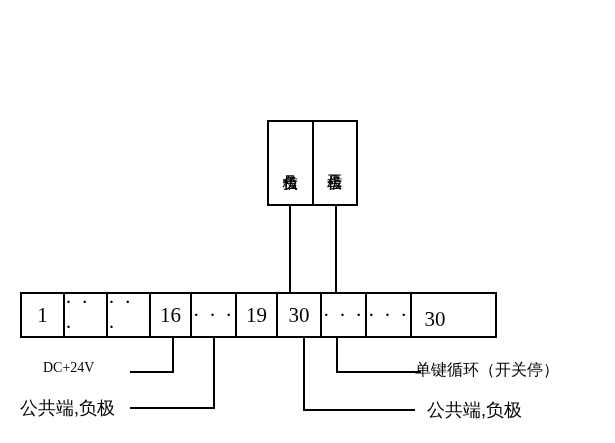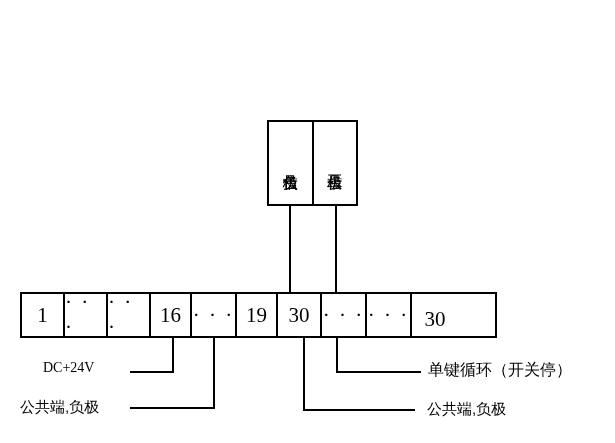--- a/index.html
+++ b/index.html
@@ -121,21 +121,21 @@
     color: #000000;
     white-space: nowrap;
     line-height: 1;
   }
   .annot-latin {
     font-family: "Liberation Serif", "DejaVu Serif", serif;
     font-size: 14px;
   }
   .annot-cjk {
     font-family: "Liberation Sans", "DejaVu Sans", sans-serif;
-    font-size: 15px;
+    font-size: 18px;
   }
   .annot-cjk-lg {
     font-family: "Liberation Sans", "DejaVu Sans", sans-serif;
     font-size: 16px;
   }
 </style>
 </head>
 <body>
 
 <div id="diagram-root">
@@ -196,17 +196,17 @@
   <div class="vline" style="left:303px; top:336px; height:74px;"></div>
   <div class="hline" style="left:303px; top:409px; width:112px;"></div>
 
   <div class="vline" style="left:336px; top:336px; height:36px;"></div>
   <div class="hline" style="left:336px; top:371px; width:85px;"></div>
 
   <div class="annot annot-latin" style="left:43px; top:361px;">DC+24V</div>
 
   <div class="annot annot-cjk" style="left:20px; top:399px;">公共端,负极</div>
 
-  <div class="annot annot-cjk-lg" style="left:428px; top:362px;">单键循环（开关停）</div>
+  <div class="annot annot-cjk-lg" style="left:415px; top:362px;">单键循环（开关停）</div>
 
   <div class="annot annot-cjk" style="left:427px; top:401px;">公共端,负极</div>
 
 </div>
 
 </body></html>

